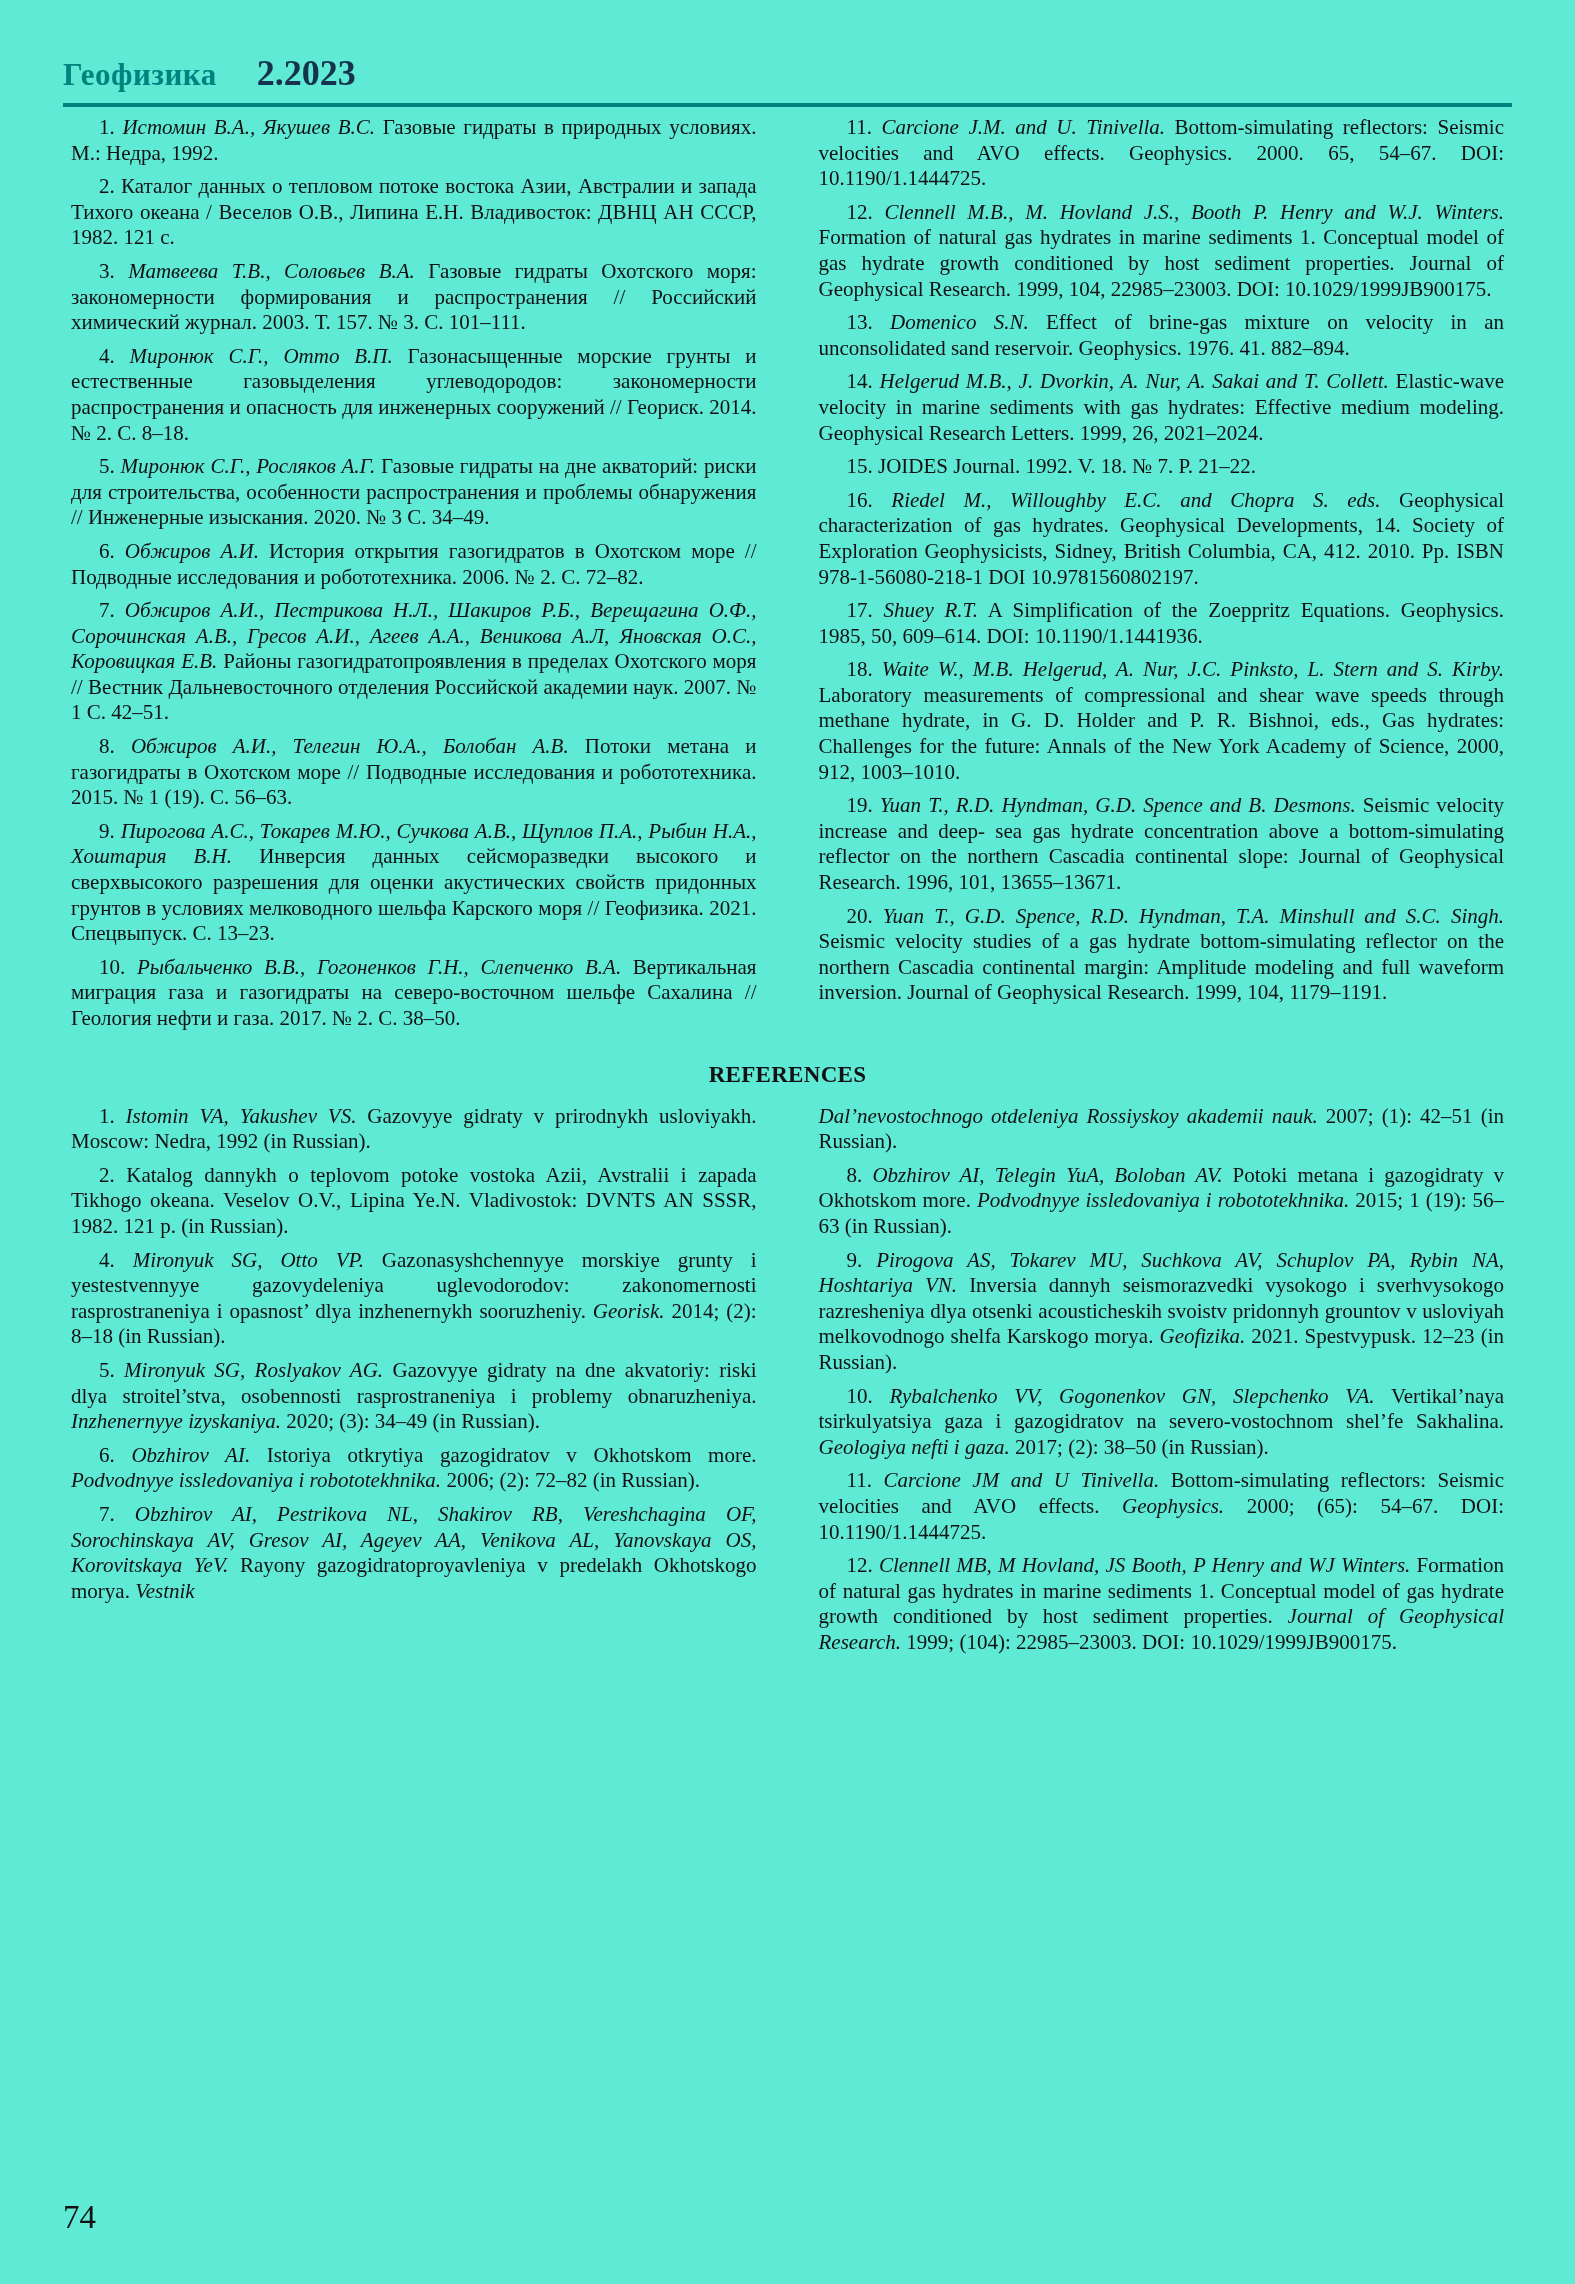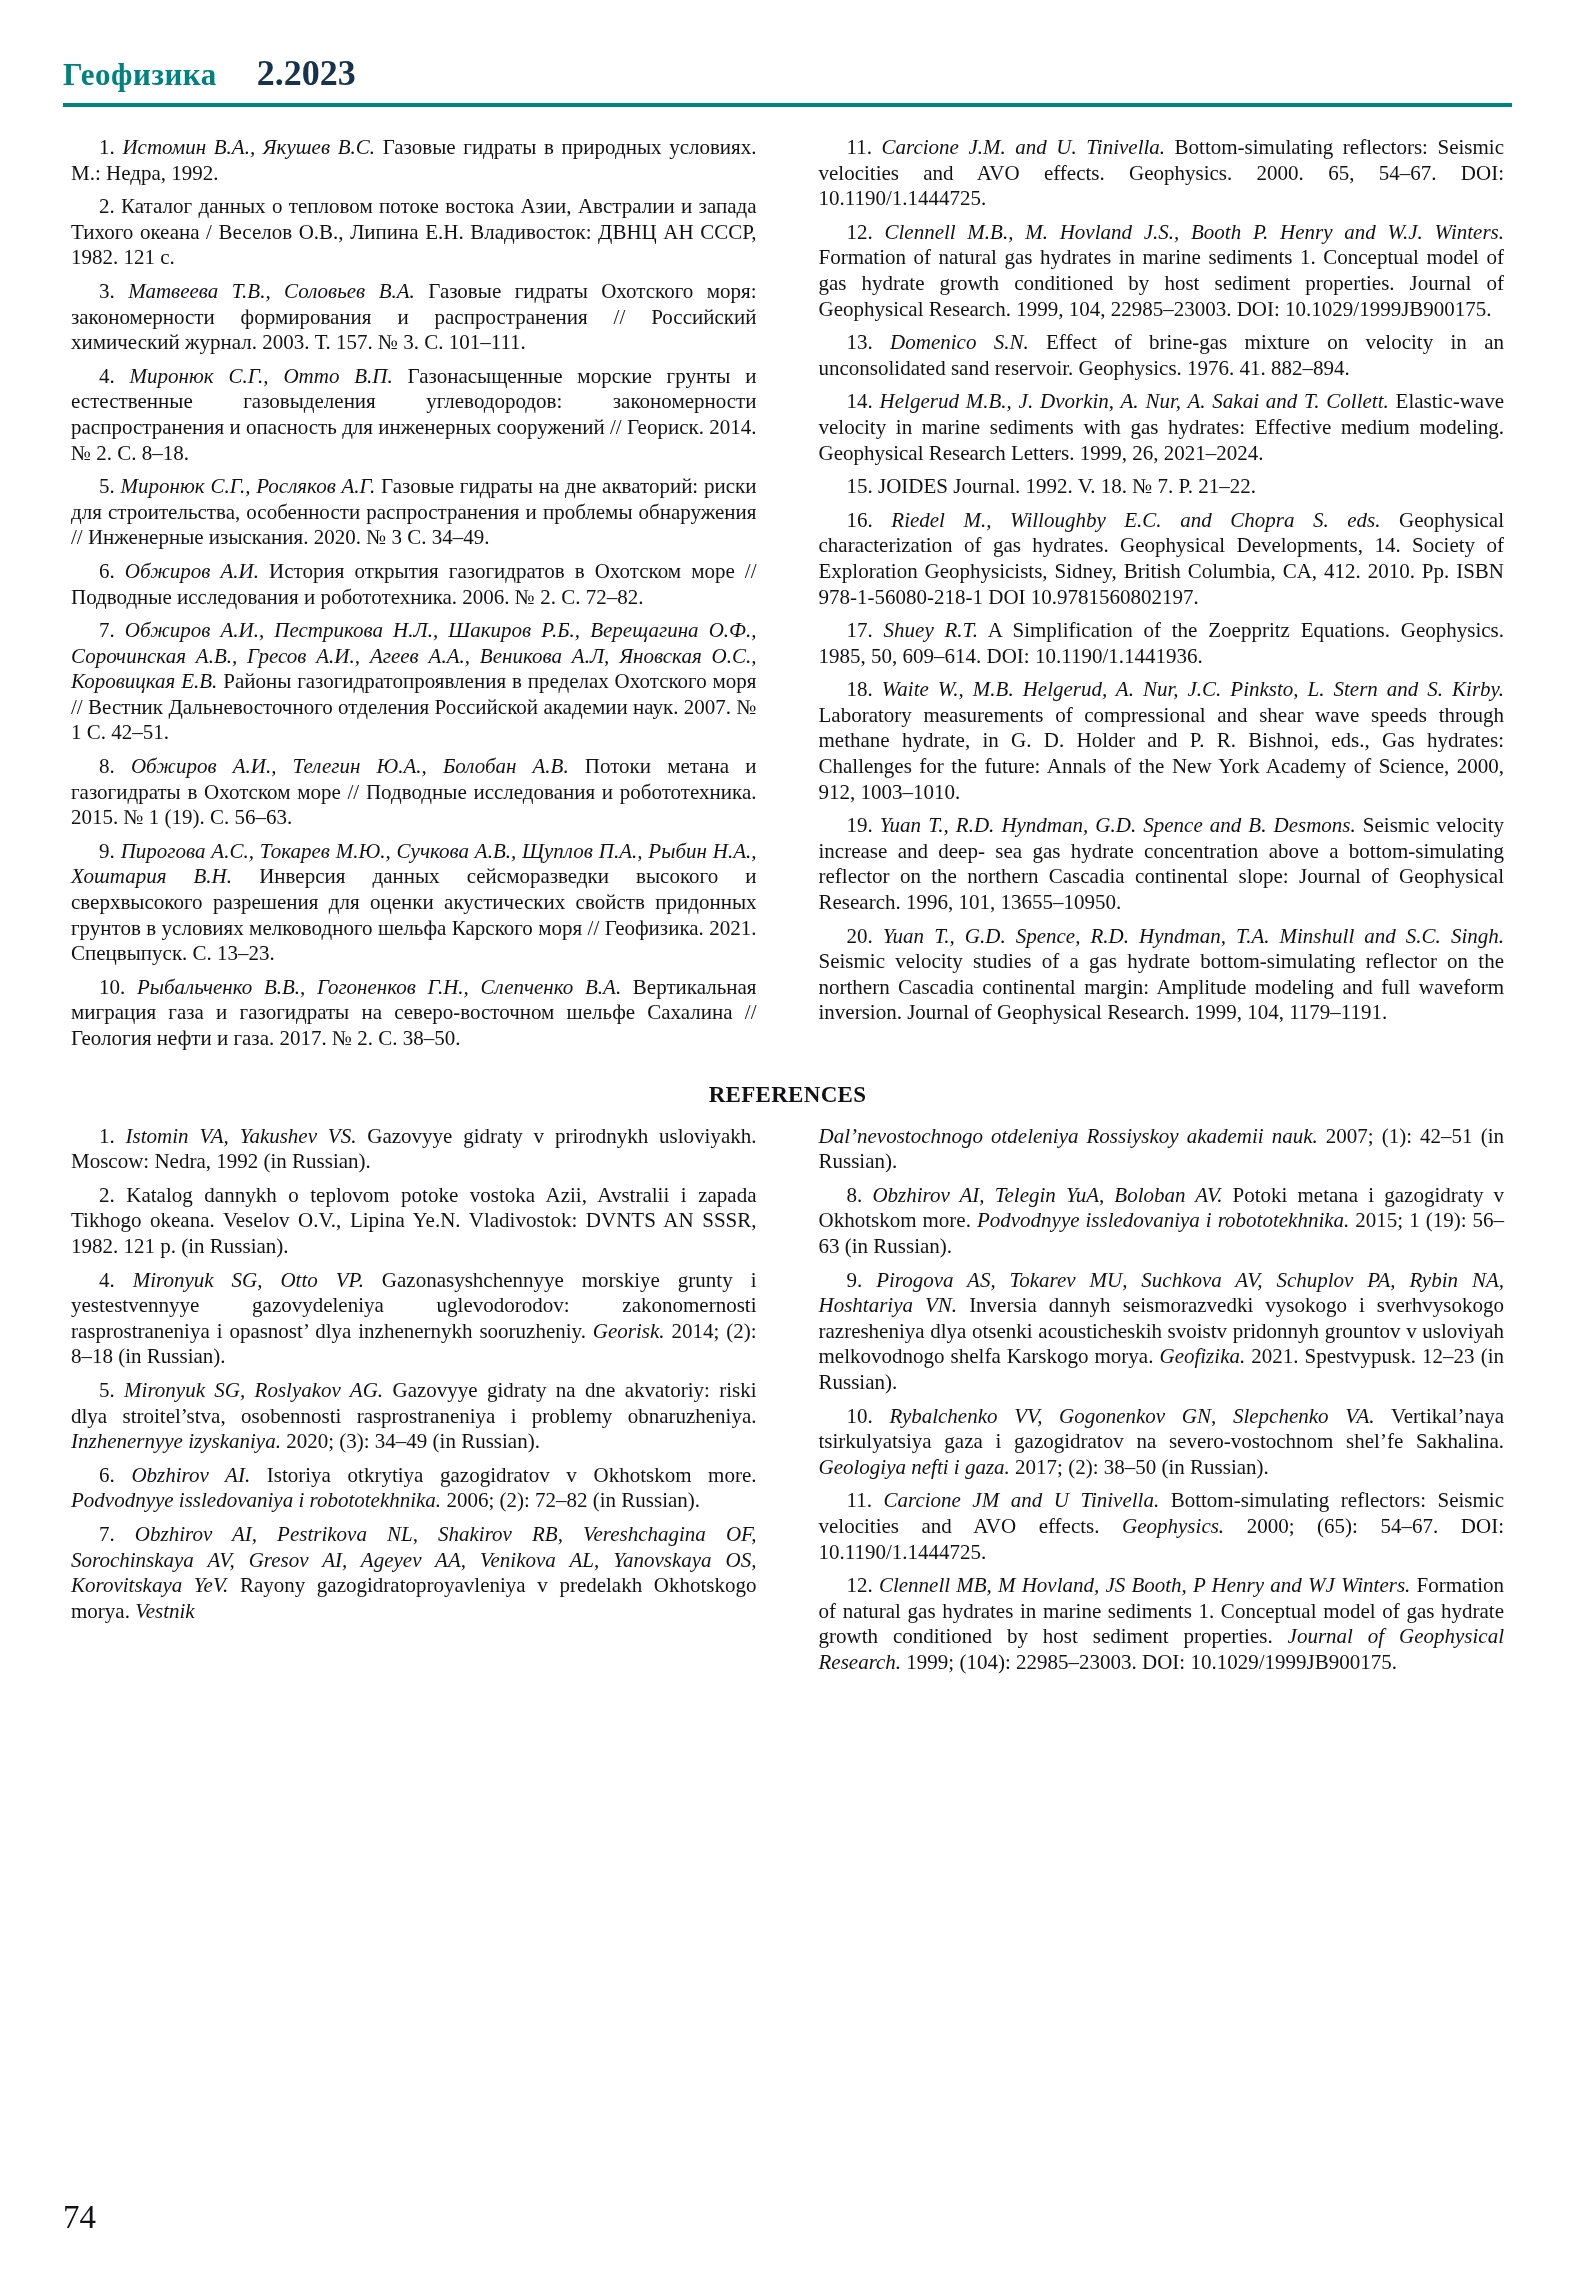--- a/index.html
+++ b/index.html
@@ -3,24 +3,24 @@
 <meta charset="utf-8">
 <style>
   :root{
     --accent:#00837e;
     --issue:#16324c;
     --ink:#121114;
   }
   html,body{margin:0;padding:0;background:#e9e9e9;}
   body{font-family:"Liberation Serif","DejaVu Serif",serif;color:var(--ink);}
   .page{
-    position:relative;width:1575px;height:2284px;background:#ffffff;
+    position:relative;width:1575px;height:2284px;background:#5eead4;
     margin:0 auto;box-sizing:border-box;
     padding:52px 63px 30px 63px;
-    display:flex;flex-direction:column;gap:20px;
+    display:flex;flex-direction:column;
   }
   
   .header-row{display:flex;align-items:baseline;gap:40px;}
   .journal-name{font-size:31px;font-weight:bold;color:var(--accent);letter-spacing:0.5px;}
   .issue-number{font-size:36px;font-weight:bold;color:var(--issue);}
   .header-rule{height:4px;background:var(--accent);margin-top:9px;}
   
   .section-title{
     text-align:center;font-size:23px;font-weight:bold;color:var(--ink);
     margin:22px 0 8px 0;letter-spacing:0.3px;
@@ -71,21 +71,21 @@
           </div>
         <div class="col">
             <p class="ref"><span class="rm">11. </span><span class="it">Carcione J.M. and U. Tinivella.</span><span class="rm"> Bottom-simulating reflectors: Seismic velocities and AVO effects. Geophysics. 2000. 65, 54–67. DOI: 10.1190/1.1444725.</span></p>
             <p class="ref"><span class="rm">12. </span><span class="it">Clennell M.B., M. Hovland J.S., Booth P. Henry and W.J. Winters.</span><span class="rm"> Formation of natural gas hydrates in marine sediments 1. Conceptual model of gas hydrate growth conditioned by host sediment properties. Journal of Geophysical Research. 1999, 104, 22985–23003. DOI: 10.1029/1999JB900175.</span></p>
             <p class="ref"><span class="rm">13. </span><span class="it">Domenico S.N.</span><span class="rm"> Effect of brine-gas mixture on velocity in an unconsolidated sand reservoir. Geophysics. 1976. 41. 882–894.</span></p>
             <p class="ref"><span class="rm">14. </span><span class="it">Helgerud M.B., J. Dvorkin, A. Nur, A. Sakai and T. Collett.</span><span class="rm"> Elastic-wave velocity in marine sediments with gas hydrates: Effective medium modeling. Geophysical Research Letters. 1999, 26, 2021–2024.</span></p>
             <p class="ref"><span class="rm">15. JOIDES Journal. 1992. V. 18. № 7. P. 21–22.</span></p>
             <p class="ref"><span class="rm">16. </span><span class="it">Riedel M., Willoughby E.C. and Chopra S. eds.</span><span class="rm"> Geophysical characterization of gas hydrates. Geophysical Developments, 14. Society of Exploration Geophysicists, Sidney, British Columbia, CA, 412. 2010. Pp. ISBN 978-1-56080-218-1 DOI 10.9781560802197.</span></p>
             <p class="ref"><span class="rm">17. </span><span class="it">Shuey R.T.</span><span class="rm"> A Simplification of the Zoeppritz Equations. Geophysics. 1985, 50, 609–614. DOI: 10.1190/1.1441936.</span></p>
             <p class="ref"><span class="rm">18. </span><span class="it">Waite W., M.B. Helgerud, A. Nur, J.C. Pinksto, L. Stern and S. Kirby.</span><span class="rm"> Laboratory measurements of compressional and shear wave speeds through methane hydrate, in G. D. Holder and P. R. Bishnoi, eds., Gas hydrates: Challenges for the future: Annals of the New York Academy of Science, 2000, 912, 1003–1010.</span></p>
-            <p class="ref"><span class="rm">19. </span><span class="it">Yuan T., R.D. Hyndman, G.D. Spence and B. Desmons.</span><span class="rm"> Seismic velocity increase and deep- sea gas hydrate concentration above a bottom-simulating reflector on the northern Cascadia continental slope: Journal of Geophysical Research. 1996, 101, 13655–10950.</span></p>
+            <p class="ref"><span class="rm">19. </span><span class="it">Yuan T., R.D. Hyndman, G.D. Spence and B. Desmons.</span><span class="rm"> Seismic velocity increase and deep- sea gas hydrate concentration above a bottom-simulating reflector on the northern Cascadia continental slope: Journal of Geophysical Research. 1996, 101, 13655–13671.</span></p>
             <p class="ref"><span class="rm">20. </span><span class="it">Yuan T., G.D. Spence, R.D. Hyndman, T.A. Minshull and S.C. Singh.</span><span class="rm"> Seismic velocity studies of a gas hydrate bottom-simulating reflector on the northern Cascadia continental margin: Amplitude modeling and full waveform inversion. Journal of Geophysical Research. 1999, 104, 1179–1191.</span></p>
           </div>
       </div>
     </section>
 
     <section>
       <h2 class="section-title">REFERENCES</h2>
       <div class="cols">
         <div class="col">
             <p class="ref"><span class="rm">1. </span><span class="it">Istomin VA, Yakushev VS.</span><span class="rm"> Gazovyye gidraty v prirodnykh usloviyakh. Moscow: Nedra, 1992 (in Russian).</span></p>

